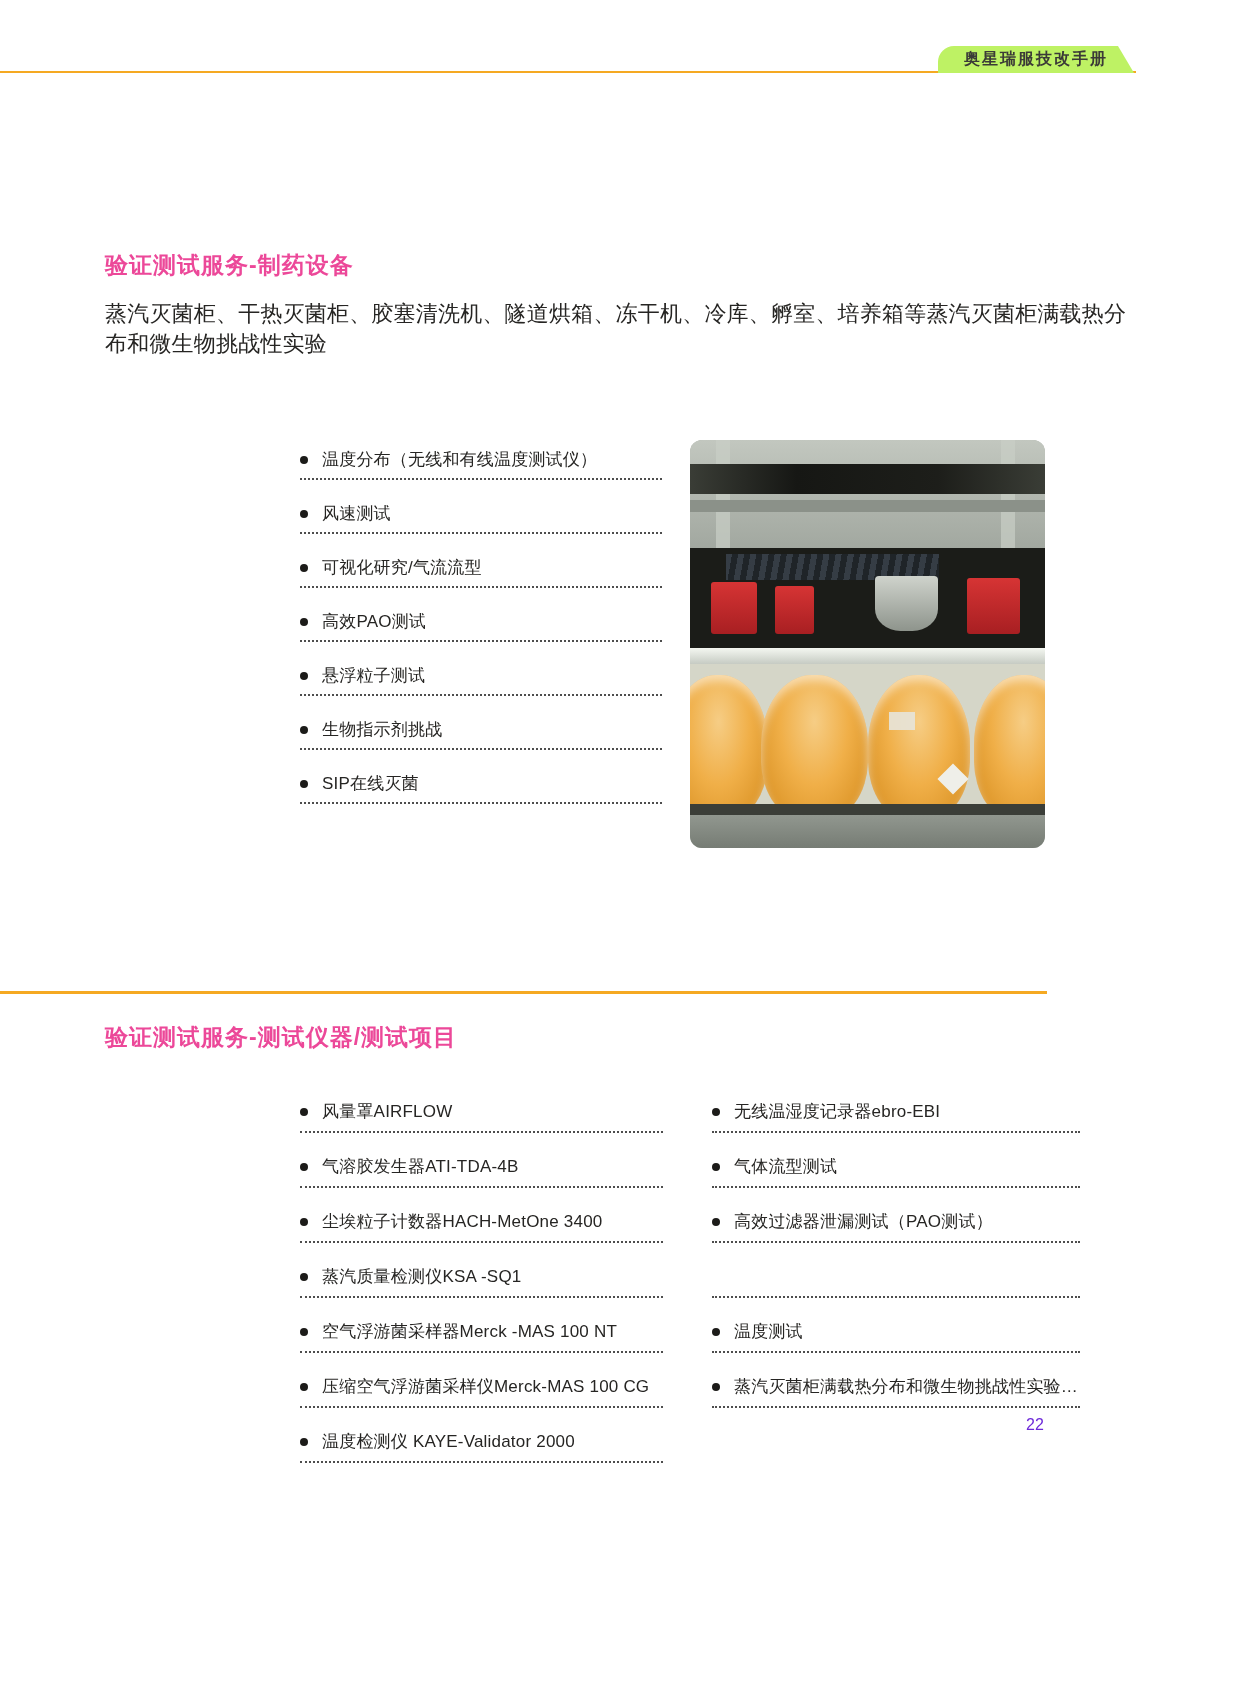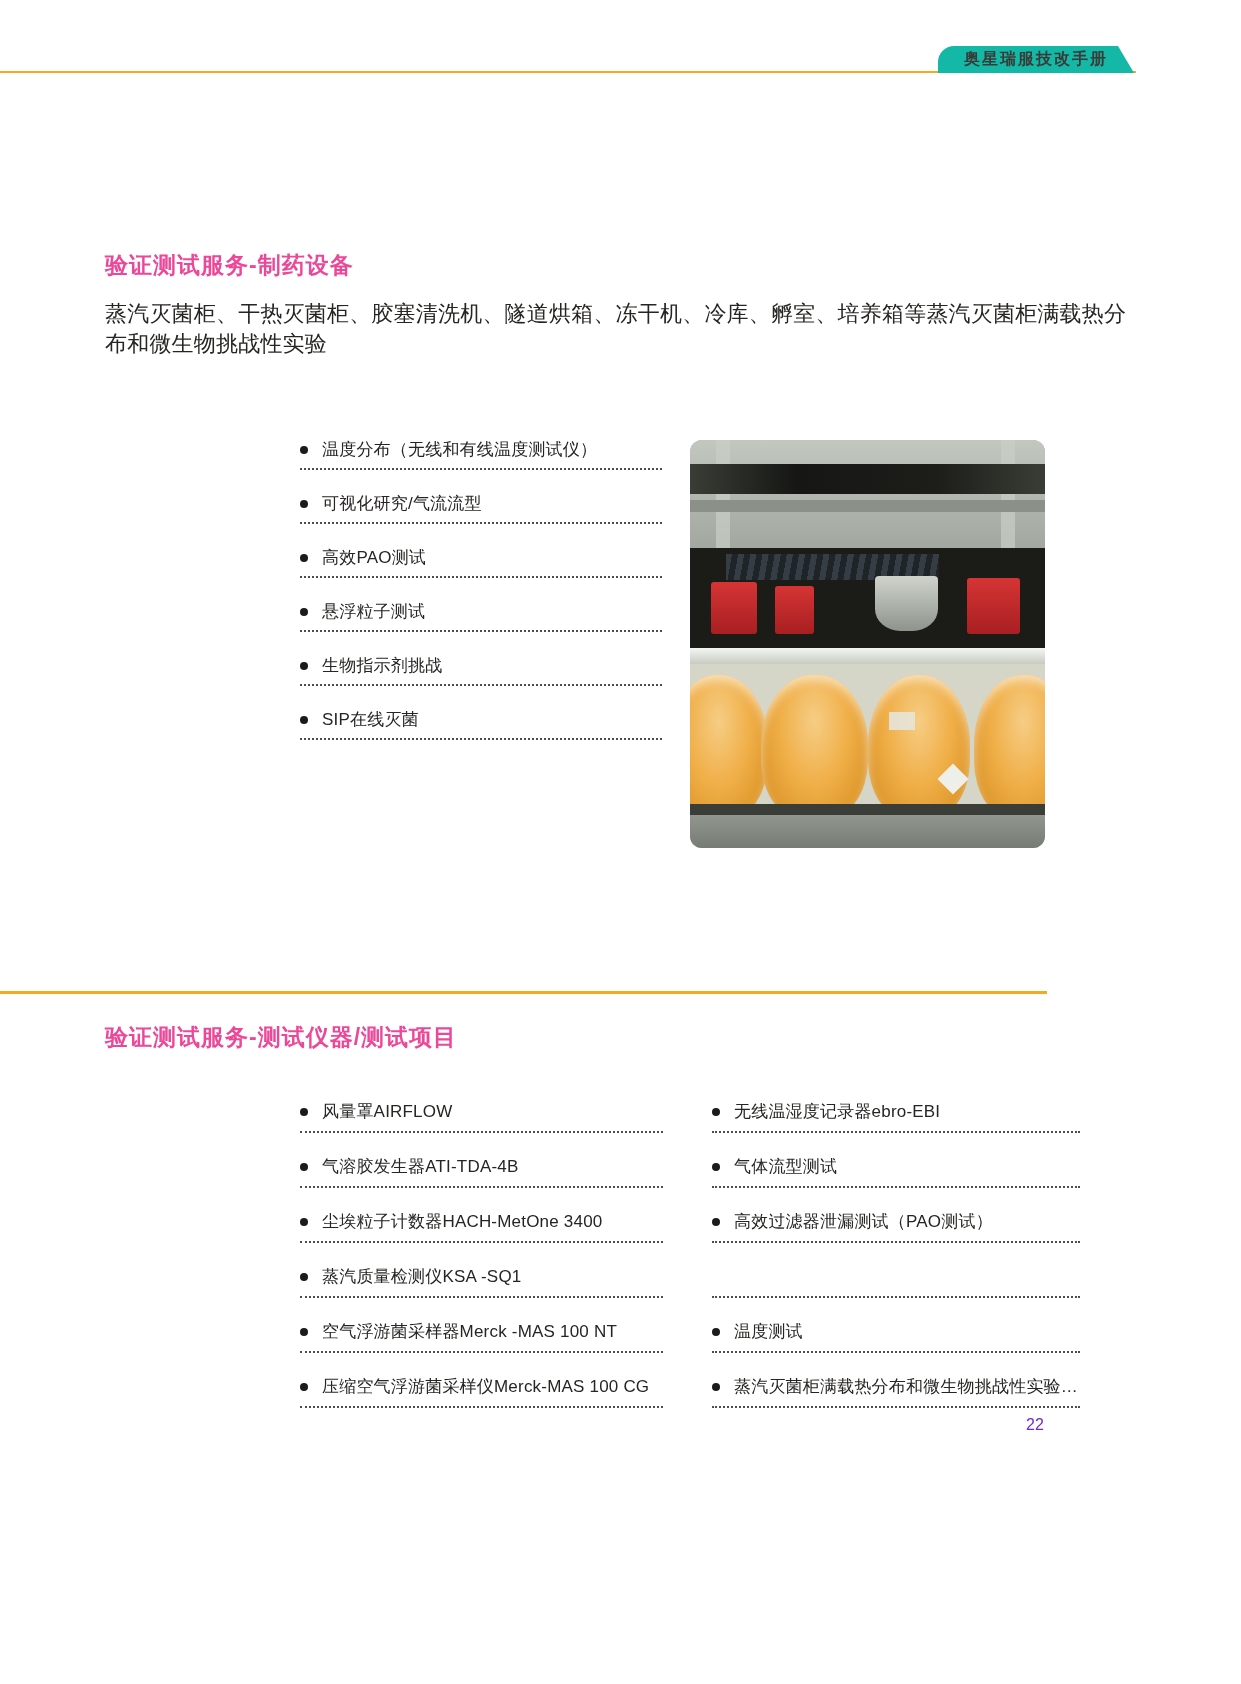--- a/index.html
+++ b/index.html
@@ -17,21 +17,21 @@
 
   
   .header-rule {
     position:absolute; left:0; top:71px;
     width:1136px; height:2px;
     background:#F5A922;
   }
   .badge {
     position:absolute; top:46px; right:107px;
     width:196px; height:27px;
-    background:#14b8a6;
+    background:#bef264;
     border-radius:16px 2px 0 0;
     clip-path:polygon(0 0, calc(100% - 16px) 0, 100% 100%, 0 100%);
     display:flex; align-items:center; justify-content:center;
     font-size:16px; font-weight:bold; color:#3b3a37;
     letter-spacing:2px;
   }
 
   
   .sec-title {
     position:absolute; left:105px;
@@ -40,21 +40,21 @@
   }
   .sec1-title { top:250px; }
   .sec2-title { top:1022px; }
   .sec1-desc {
     position:absolute; left:105px; top:299px; width:1030px;
     font-size:22px; color:#262523; letter-spacing:0.2px;
   }
 
   
   .dot-list { position:absolute; list-style:none; }
-  .list-1   { left:300px; top:430px;  width:362px; }
+  .list-1   { left:300px; top:440px;  width:362px; }
   .list-2a  { left:300px; top:1092px; width:363px; }
   .list-2b  { left:712px; top:1092px; width:368px; }
   .dot-item { position:relative; height:54px; }
   .list-2a .dot-item, .list-2b .dot-item { height:55px; }
   .dot-row {
     position:absolute; top:8px; left:0; right:0;
     display:flex; align-items:center;
   }
   .bullet {
     width:8px; height:8px; border-radius:50%;
@@ -140,20 +140,27 @@
 
       <li class="dot-item">
         <div class="dot-row">
           <span class="bullet"></span>
           <span class="item-text">温度分布（无线和有线温度测试仪）</span>
         </div>
         <div class="dotted"></div>
       </li>
 
 
+      <li class="dot-item">
+        <div class="dot-row">
+          <span class="bullet"></span>
+          <span class="item-text">风速测试</span>
+        </div>
+        <div class="dotted"></div>
+      </li>
 
       <li class="dot-item">
         <div class="dot-row">
           <span class="bullet"></span>
           <span class="item-text">可视化研究/气流流型</span>
         </div>
         <div class="dotted"></div>
       </li>
 
       <li class="dot-item">
@@ -264,20 +271,27 @@
       </li>
 
       <li class="dot-item">
         <div class="dot-row">
           <span class="bullet"></span>
           <span class="item-text">压缩空气浮游菌采样仪Merck-MAS 100 CG</span>
         </div>
         <div class="dotted"></div>
       </li>
 
+      <li class="dot-item">
+        <div class="dot-row">
+          <span class="bullet"></span>
+          <span class="item-text">温度检测仪 KAYE-Validator 2000</span>
+        </div>
+        <div class="dotted"></div>
+      </li>
     </ul>
 
   <ul class="dot-list list-2b">
 
       <li class="dot-item">
         <div class="dot-row">
           <span class="bullet"></span>
           <span class="item-text">无线温湿度记录器ebro-EBI</span>
         </div>
         <div class="dotted"></div>

